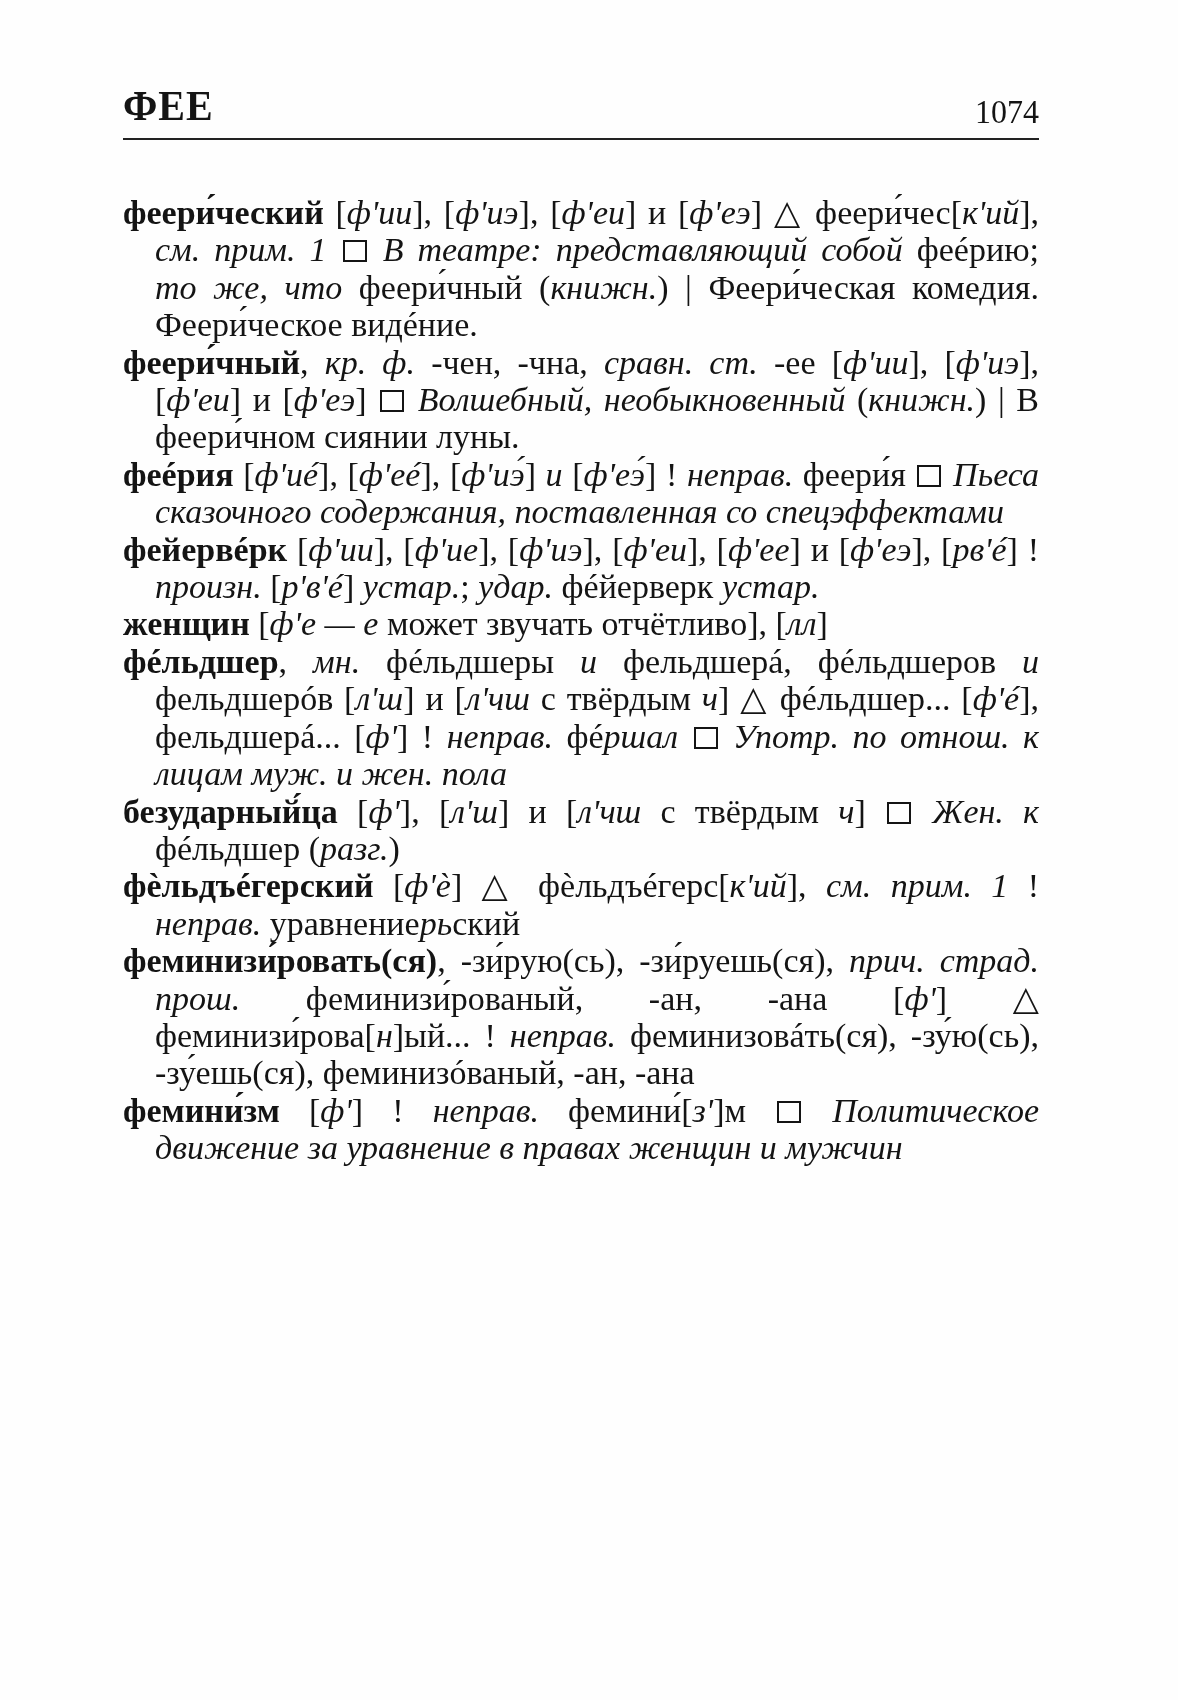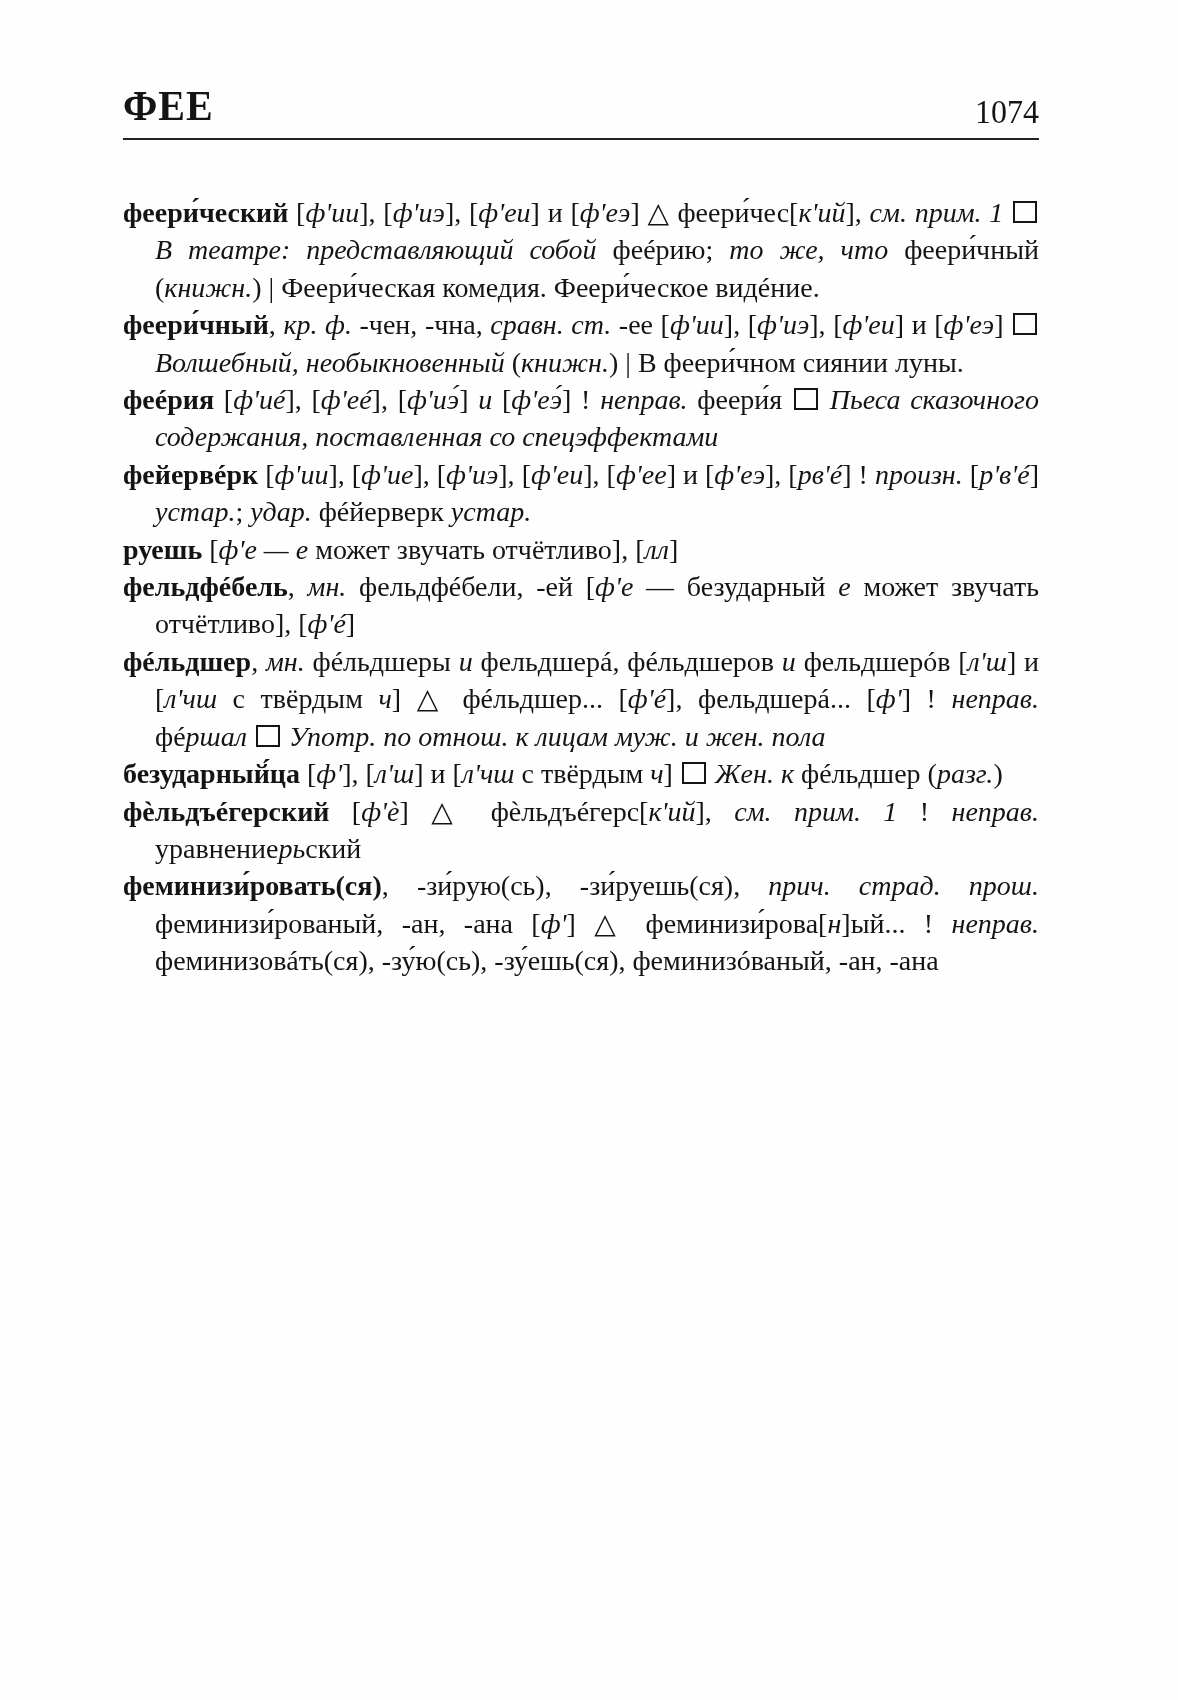--- a/index.html
+++ b/index.html
@@ -4,21 +4,21 @@
 <style>
   html, body { margin: 0; padding: 0; background: #fefefe; }
   body { width: 1178px; height: 1700px; position: relative; overflow: hidden;
          font-family: "Liberation Serif", "DejaVu Serif", serif; color: #141414; }
   .page { position: absolute; left: 88px; top: 78px; width: 916px; margin-left: 35px; }
   .header { display: flex; justify-content: space-between; align-items: flex-end; height: 50px; }
   .running-head { font-size: 40px; font-weight: bold; letter-spacing: 1px; line-height: 1; transform: scaleY(1.08); transform-origin: bottom; }
   .page-number { font-size: 32px; line-height: 1; transform: scaleY(1.08); transform-origin: bottom; }
   .rule { height: 2px; background: #222; margin-top: 10px; }
   .entries { margin-top: 54px; }
-  .entry { font-size: 28px; line-height: 37.4px; padding-left: 32px; text-indent: -32px;
+  .entry { font-size: 34px; line-height: 37.4px; padding-left: 32px; text-indent: -32px;
            text-align: justify; margin: 0; }
   .b { font-weight: bold; }
   .i { font-style: italic; }
   .sym { font-style: normal; }
   .box { display: inline-block; width: 20px; height: 18px; border: 2px solid #141414;
          vertical-align: -1px; margin: 0 2px; text-indent: 0; }
 </style>
 </head>
 <body>
 
@@ -27,20 +27,20 @@
     <span class="running-head">ФЕЕ</span>
     <span class="page-number">1074</span>
   </div>
   <div class="rule"></div>
 
   <div class="entries" id="entries">
       <p class="entry"><span class="b">феери́ческий</span><span> [</span><span class="i">ф'ии</span><span>], [</span><span class="i">ф'иэ</span><span>], [</span><span class="i">ф'еи</span><span>] и [</span><span class="i">ф'еэ</span><span>] </span><span class="sym">△</span><span> феери́чес[</span><span class="i">к'ий</span><span>], </span><span class="i">см. прим. 1</span><span> </span><span class="box"></span><span class="i"> В театре: представляющий собой</span><span> феéрию; </span><span class="i">то же, что</span><span> феери́чный (</span><span class="i">книжн.</span><span>) | Феери́ческая комедия. Феери́ческое видéние.</span></p>
       <p class="entry"><span class="b">феери́чный</span><span>, </span><span class="i">кр. ф.</span><span> -чен, -чна, </span><span class="i">сравн. ст.</span><span> -ее [</span><span class="i">ф'ии</span><span>], [</span><span class="i">ф'иэ</span><span>], [</span><span class="i">ф'еи</span><span>] и [</span><span class="i">ф'еэ</span><span>] </span><span class="box"></span><span class="i"> Волшебный, необыкновенный</span><span> (</span><span class="i">книжн.</span><span>) | В феери́чном сиянии луны.</span></p>
       <p class="entry"><span class="b">феéрия</span><span> [</span><span class="i">ф'иé</span><span>], [</span><span class="i">ф'еé</span><span>], [</span><span class="i">ф'иэ́</span><span>] </span><span class="i">и</span><span> [</span><span class="i">ф'еэ́</span><span>] ! </span><span class="i">неправ.</span><span> феери́я </span><span class="box"></span><span class="i"> Пьеса сказочного содержания, поставленная со спецэффектами</span></p>
       <p class="entry"><span class="b">фейервéрк</span><span> [</span><span class="i">ф'ии</span><span>], [</span><span class="i">ф'ие</span><span>], [</span><span class="i">ф'иэ</span><span>], [</span><span class="i">ф'еи</span><span>], [</span><span class="i">ф'ее</span><span>] и [</span><span class="i">ф'еэ</span><span>], [</span><span class="i">рв'é</span><span>] ! </span><span class="i">произн.</span><span> [</span><span class="i">р'в'é</span><span>] </span><span class="i">устар.</span><span>; </span><span class="i">удар.</span><span> фéйерверк </span><span class="i">устар.</span></p>
-      <p class="entry"><span class="b">руешь</span><span> [</span><span class="i">ф'е — е</span><span> может звучать отчётливо], [</span><span class="i">лл</span><span>]</span></p>
-      <p class="entry"><span class="b">фельдфéбель</span><span>, </span><span class="i">мн.</span><span> фельдфéбели, -ей [</span><span class="i">ф'е</span><span> — безударный </span><span class="i">е</span><span> может звучать отчётливо], [</span><span class="i">ф'é</span><span>]</span></p>
+      <p class="entry"><span class="b">женщин</span><span> [</span><span class="i">ф'е — е</span><span> может звучать отчётливо], [</span><span class="i">лл</span><span>]</span></p>
       <p class="entry"><span class="b">фéльдшер</span><span>, </span><span class="i">мн.</span><span> фéльдшеры </span><span class="i">и</span><span> фельдшерá, фéльдшеров </span><span class="i">и</span><span> фельдшерóв [</span><span class="i">л'ш</span><span>] и [</span><span class="i">л'чш</span><span> с твёрдым </span><span class="i">ч</span><span>] </span><span class="sym">△</span><span> фéльдшер... [</span><span class="i">ф'é</span><span>], фельдшерá... [</span><span class="i">ф'</span><span>] ! </span><span class="i">неправ.</span><span> фé</span><span class="i">ршал</span><span> </span><span class="box"></span><span class="i"> Употр. по отнош. к лицам муж. и жен. пола</span></p>
       <p class="entry"><span class="b">безударный́ца</span><span> [</span><span class="i">ф'</span><span>], [</span><span class="i">л'ш</span><span>] и [</span><span class="i">л'чш</span><span> с твёрдым </span><span class="i">ч</span><span>] </span><span class="box"></span><span class="i"> Жен. к</span><span> фéльдшер (</span><span class="i">разг.</span><span>)</span></p>
       <p class="entry"><span class="b">фѐльдъéгерский</span><span> [</span><span class="i">ф'ѐ</span><span>] </span><span class="sym">△</span><span> фѐльдъéгерс[</span><span class="i">к'ий</span><span>], </span><span class="i">см. прим. 1</span><span> ! </span><span class="i">неправ.</span><span> уравнение</span><span class="i">рь</span><span>ский</span></p>
       <p class="entry"><span class="b">феминизи́ровать(ся)</span><span>, -зи́рую(сь), -зи́руешь(ся), </span><span class="i">прич. страд. прош.</span><span> феминизи́рованый, -ан, -ана [</span><span class="i">ф'</span><span>] </span><span class="sym">△</span><span> феминизи́рова[</span><span class="i">н</span><span>]ый... ! </span><span class="i">неправ.</span><span> феминизовáть(ся), -зу́ю(сь), -зу́ешь(ся), феминизóваный, -ан, -ана</span></p>
+      <p class="entry"><span class="b">фемини́зм</span><span> [</span><span class="i">ф'</span><span>] ! </span><span class="i">неправ.</span><span> фемини́[</span><span class="i">з'</span><span>]м </span><span class="box"></span><span class="i"> Политическое движение за уравнение в правах женщин и мужчин</span></p>
     </div>
 </div>
 
 </body></html>

